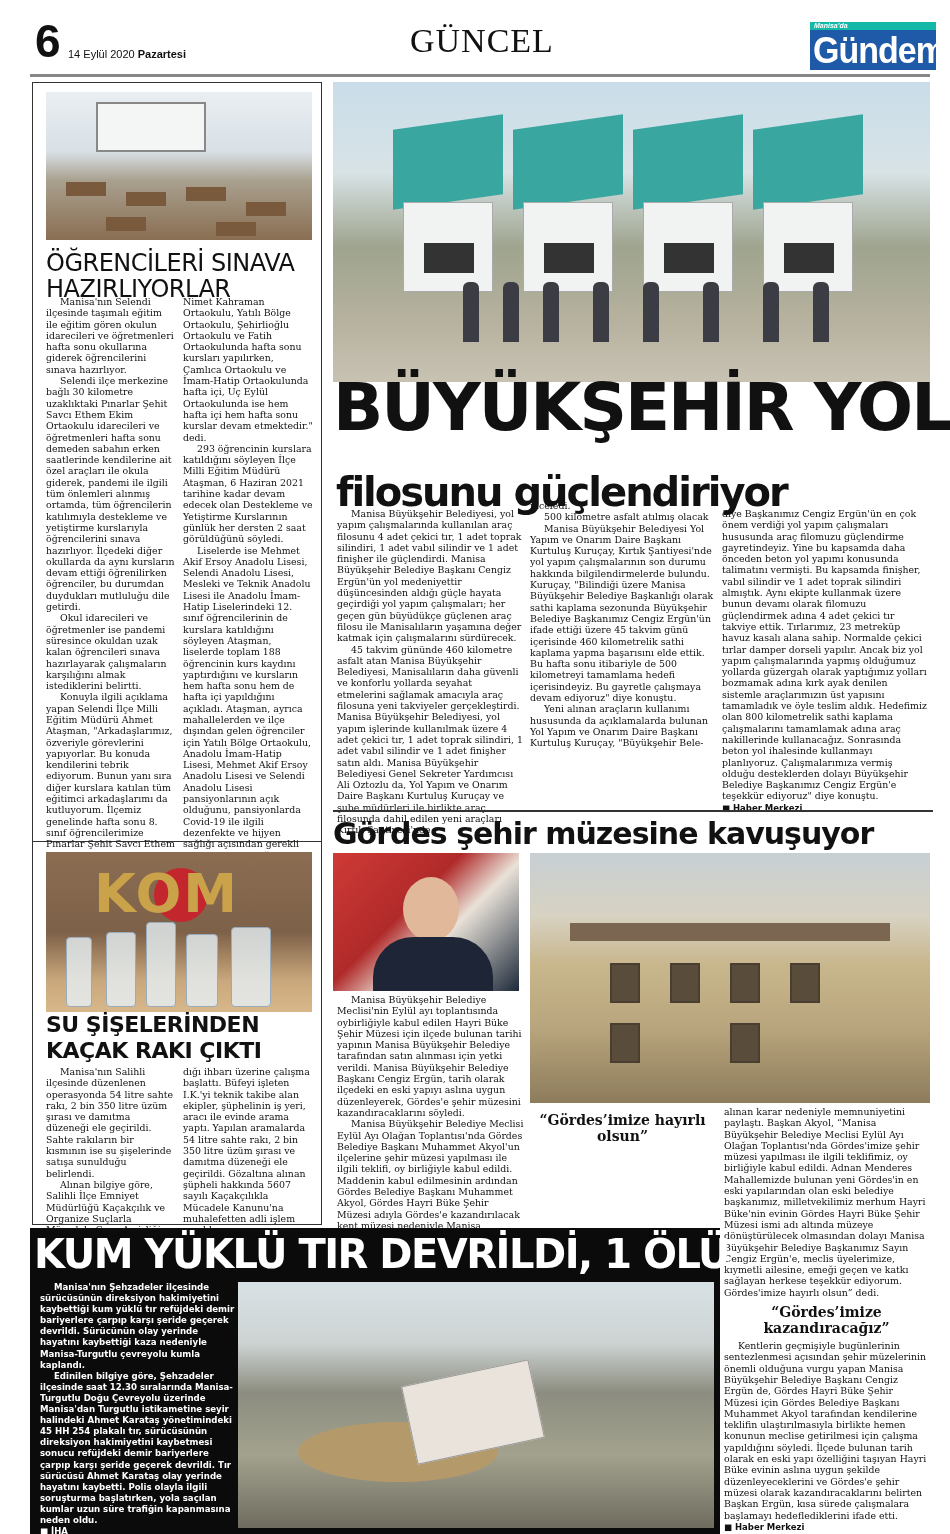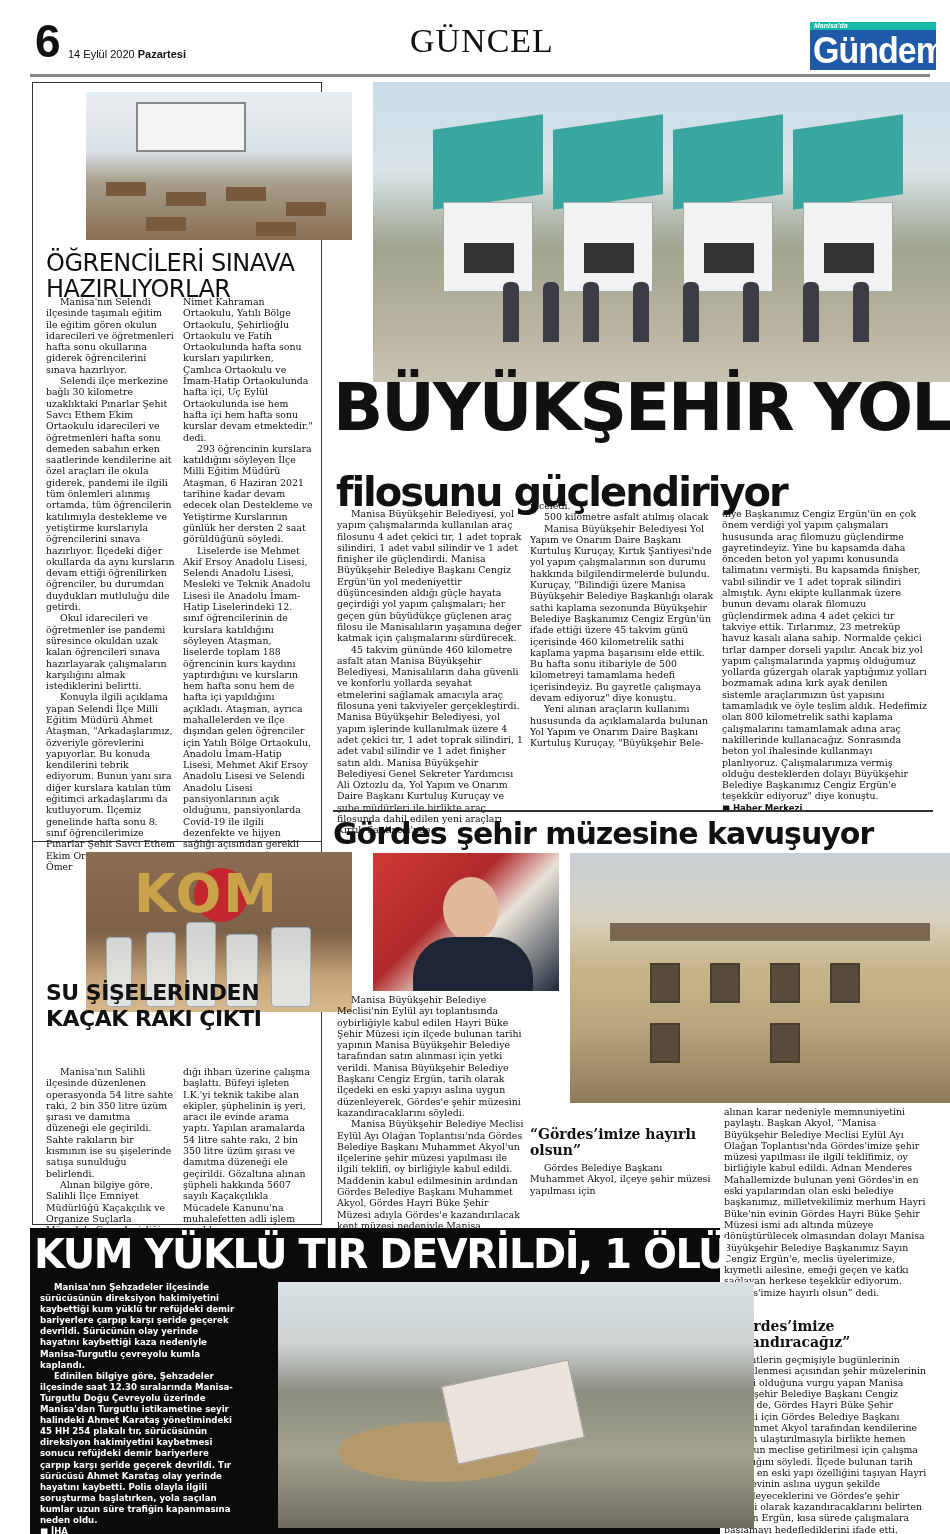--- a/index.html
+++ b/index.html
@@ -12,35 +12,35 @@
   .date b { font-weight: bold; }
   .section { left: 410px; top: 22px; font-family: "Liberation Serif", serif; font-size: 34px; letter-spacing: 1px; }
   .logo { left: 810px; top: 22px; width: 126px; height: 48px; background: #1e5aa8; border-top: 8px solid #14b8a6; }
   .logo .small { position: absolute; left: 4px; top: -8px; font-size: 7px; color: #fff; font-family: "Liberation Sans", sans-serif; font-style: italic; font-weight: bold; }
   .logo .big { position: absolute; left: 3px; top: 2px; font-family: "Liberation Sans", sans-serif; font-weight: bold; font-size: 34px; color: #fff; line-height: 36px; letter-spacing: -1px; transform: scaleY(1.1); }
   .header-rule { left: 30px; top: 74px; width: 900px; height: 3px; background: #888; }
 
   
   .left-box { left: 32px; top: 82px; width: 290px; height: 760px; border: 1px solid #333; }
   .left-box2 { left: 32px; top: 842px; width: 290px; height: 383px; border: 1px solid #333; border-top: none; }
-  .photo { background: #bbb; overflow: hidden; margin-left: 40px; }
+  .photo { background: #bbb; overflow: hidden; }
   .classroom { left: 46px; top: 92px; width: 266px; height: 148px; background: linear-gradient(180deg,#e9eef2 0%,#d9e1e6 40%,#a8a08e 60%,#8a6e52 100%); }
   .classroom .board { position:absolute; left:50px; top:10px; width:110px; height:50px; background:#f4f6f6; border:2px solid #888; }
   .classroom .desk { position:absolute; width:40px; height:14px; background:#7a5a3c; }
 
   .headline-ogr { left: 46px; top: 250px; width: 270px; font-family: "DejaVu Sans", sans-serif; font-weight: normal; font-size: 24px; line-height: 26px; letter-spacing: -0.5px; }
   .body-text { font-size: 9.4px; line-height: 11.3px; text-align: left; }
   .body-text p { text-indent: 14px; }
   .col { position: absolute; }
 
   .kom-photo { left: 46px; top: 852px; width: 266px; height: 160px; background: linear-gradient(180deg,#8b6d52 0%,#7d6148 50%,#c9a77c 80%,#d8b88a 100%); }
   .kom-photo .txt { position:absolute; left:48px; top:10px; font-family:"DejaVu Sans",sans-serif; font-weight:bold; font-size:54px; color:#c9a24a; letter-spacing:2px; }
   .kom-photo .flag { position:absolute; left:108px; top:16px; width:54px; height:54px; border-radius:50%; background:#c4262e; }
   .bottle { position:absolute; background:rgba(230,240,245,0.8); border:1px solid #9ab; border-radius:4px; }
-  .headline-su { left: 46px; top: 980px; width: 270px; font-family: "DejaVu Sans", sans-serif; font-weight: bold; font-size: 22px; line-height: 26px; letter-spacing: -0.5px; }
+  .headline-su { left: 46px; top: 1012px; width: 270px; font-family: "DejaVu Sans", sans-serif; font-weight: bold; font-size: 22px; line-height: 26px; letter-spacing: -0.5px; }
 
   
   .trucks { left: 333px; top: 82px; width: 597px; height: 300px; background: linear-gradient(180deg,#c9dde9 0%,#d8e3e6 30%,#9ea48e 55%,#b7b29f 80%,#c8c2b3 100%); }
   .truck { position:absolute; width:110px; height:170px; top:40px; }
   .truck .bed { position:absolute; top:0; left:0; width:100%; height:80px; background:#3aa6a0; transform:skewY(-8deg); }
   .truck .cab { position:absolute; top:80px; left:10px; width:90px; height:90px; background:#f1f2f2; border:1px solid #aaa; }
   .truck .grille { position:absolute; top:40px; left:20px; width:50px; height:30px; background:#333; }
   .person { position:absolute; bottom:40px; width:16px; height:60px; background:#3c3c44; border-radius:6px 6px 0 0; }
   .headline-big { left: 333px; top: 380px; width: 600px; font-family: "DejaVu Sans", sans-serif; font-weight: bold; font-size: 66px; line-height: 56px; letter-spacing: -2px; white-space: nowrap; }
   .headline-big2 { left: 336px; top: 464px; font-family: "DejaVu Sans", sans-serif; font-weight: bold; font-size: 40px; line-height: 56px; letter-spacing: -2px; white-space: nowrap; }
@@ -57,21 +57,21 @@
   .kum-bar { left: 30px; top: 1228px; width: 690px; height: 306px; background: #0b0b0b; }
   .kum-head { left: 34px; top: 1228px; width: 686px; font-family: "DejaVu Sans", sans-serif; font-weight: bold; font-size: 40px; line-height: 52px; color: #fff; letter-spacing: -1.5px; white-space: nowrap; }
   .kum-text { left: 40px; top: 1282px; width: 196px; color: #fff; font-family: "DejaVu Sans", sans-serif; font-size: 8.6px; line-height: 11.1px; font-weight: bold; }
   .kum-text p { text-indent: 14px; }
   .crash { left: 238px; top: 1282px; width: 476px; height: 246px; background: linear-gradient(180deg,#d8e1e6 0%,#cdd3d2 25%,#8c8d80 45%,#a3a28e 70%,#6f6c5f 100%); }
   .crash .truck-over { position:absolute; left:170px; top:90px; width:130px; height:80px; background:#e9e3dc; transform:rotate(-12deg); border:1px solid #999; }
   .crash .sand { position:absolute; left:60px; top:140px; width:200px; height:60px; background:#b49a6a; border-radius:50%; }
 
   .sign { font-family: "DejaVu Sans", sans-serif; font-weight: bold; font-size: 8.5px; }
   .sign::before { content: "■ "; }
-  .quote-head { font-family: "DejaVu Serif", serif; font-weight: bold; font-size: 14px; line-height: 16px; margin: 20px 0 4px; }
+  .quote-head { font-family: "DejaVu Serif", serif; font-weight: bold; font-size: 14px; line-height: 16px; margin: 6px 0 4px; text-align: center; }
 </style>
 </head>
 <body>
 
 <div class="abs page-num">6</div>
 <div class="abs date"><span>14 Eylül 2020</span> <b>Pazartesi</b></div>
 <div class="abs section">GÜNCEL</div>
 <div class="abs logo">
   <span class="small">Manisa'da</span>
   <span class="big">Gündem</span>
@@ -188,21 +188,20 @@
   <div class="win" style="left:260px;top:110px"></div>
   <div class="win" style="left:80px;top:170px"></div>
   <div class="win" style="left:200px;top:170px"></div>
 </div>
 <div class="col body-text" style="left:337px;top:994px;width:188px;">
   <p>Manisa Büyükşehir Belediye Meclisi'nin Eylül ayı toplantısında oybirliğiyle kabul edilen Hayri Büke Şehir Müzesi için ilçede bulunan tarihi yapının Manisa Büyükşehir Belediye tarafından satın alınması için yetki verildi. Manisa Büyükşehir Belediye Başkanı Cengiz Ergün, tarih olarak ilçedeki en eski yapıyı aslına uygun düzenleyerek, Gördes'e şehir müzesini kazandıracaklarını söyledi.</p>
   <p>Manisa Büyükşehir Belediye Meclisi Eylül Ayı Olağan Toplantısı'nda Gördes Belediye Başkanı Muhammet Akyol'un ilçelerine şehir müzesi yapılması ile ilgili teklifi, oy birliğiyle kabul edildi. Maddenin kabul edilmesinin ardından Gördes Belediye Başkanı Muhammet Akyol, Gördes Hayri Büke Şehir Müzesi adıyla Gördes'e kazandırılacak kent müzesi nedeniyle Manisa Büyükşehir Belediye Başkanı Cengiz Ergün'e ve meclis üyele-</p>
 </div>
 <div class="col body-text" style="left:530px;top:1106px;width:185px;">
   <div class="quote-head">“Gördes’imize hayırlı olsun”</div>
-  <p>Gördes Belediye Başkanı Muhammet Akyol, ilçeye şehir müzesi yapılması için</p>
 </div>
 <div class="col body-text" style="left:724px;top:1106px;width:205px;">
   <p style="text-indent:0">alınan karar nedeniyle memnuniyetini paylaştı. Başkan Akyol, “Manisa Büyükşehir Belediye Meclisi Eylül Ayı Olağan Toplantısı'nda Gördes'imize şehir müzesi yapılması ile ilgili teklifimiz, oy birliğiyle kabul edildi. Adnan Menderes Mahallemizde bulunan yeni Gördes'in en eski yapılarından olan eski belediye başkanımız, milletvekilimiz merhum Hayri Büke'nin evinin Gördes Hayri Büke Şehir Müzesi ismi adı altında müzeye dönüştürülecek olmasından dolayı Manisa Büyükşehir Belediye Başkanımız Sayın Cengiz Ergün'e, meclis üyelerimize, kıymetli ailesine, emeği geçen ve katkı sağlayan herkese teşekkür ediyorum. Gördes'imize hayırlı olsun” dedi.</p>
   <div class="quote-head">“Gördes’imize kazandıracağız”</div>
   <p>Kentlerin geçmişiyle bugünlerinin sentezlenmesi açısından şehir müzelerinin önemli olduğuna vurgu yapan Manisa Büyükşehir Belediye Başkanı Cengiz Ergün de, Gördes Hayri Büke Şehir Müzesi için Gördes Belediye Başkanı Muhammet Akyol tarafından kendilerine teklifin ulaştırılmasıyla birlikte hemen konunun meclise getirilmesi için çalışma yapıldığını söyledi. İlçede bulunan tarih olarak en eski yapı özelliğini taşıyan Hayri Büke evinin aslına uygun şekilde düzenleyeceklerini ve Gördes'e şehir müzesi olarak kazandıracaklarını belirten Başkan Ergün, kısa sürede çalışmalara başlamayı hedeflediklerini ifade etti.</p>
   <span class="sign">Haber Merkezi</span>
 </div>
 
 <div class="abs kum-bar"></div>
 <div class="abs kum-head">KUM YÜKLÜ TIR DEVRİLDİ, 1 ÖLÜ</div>

